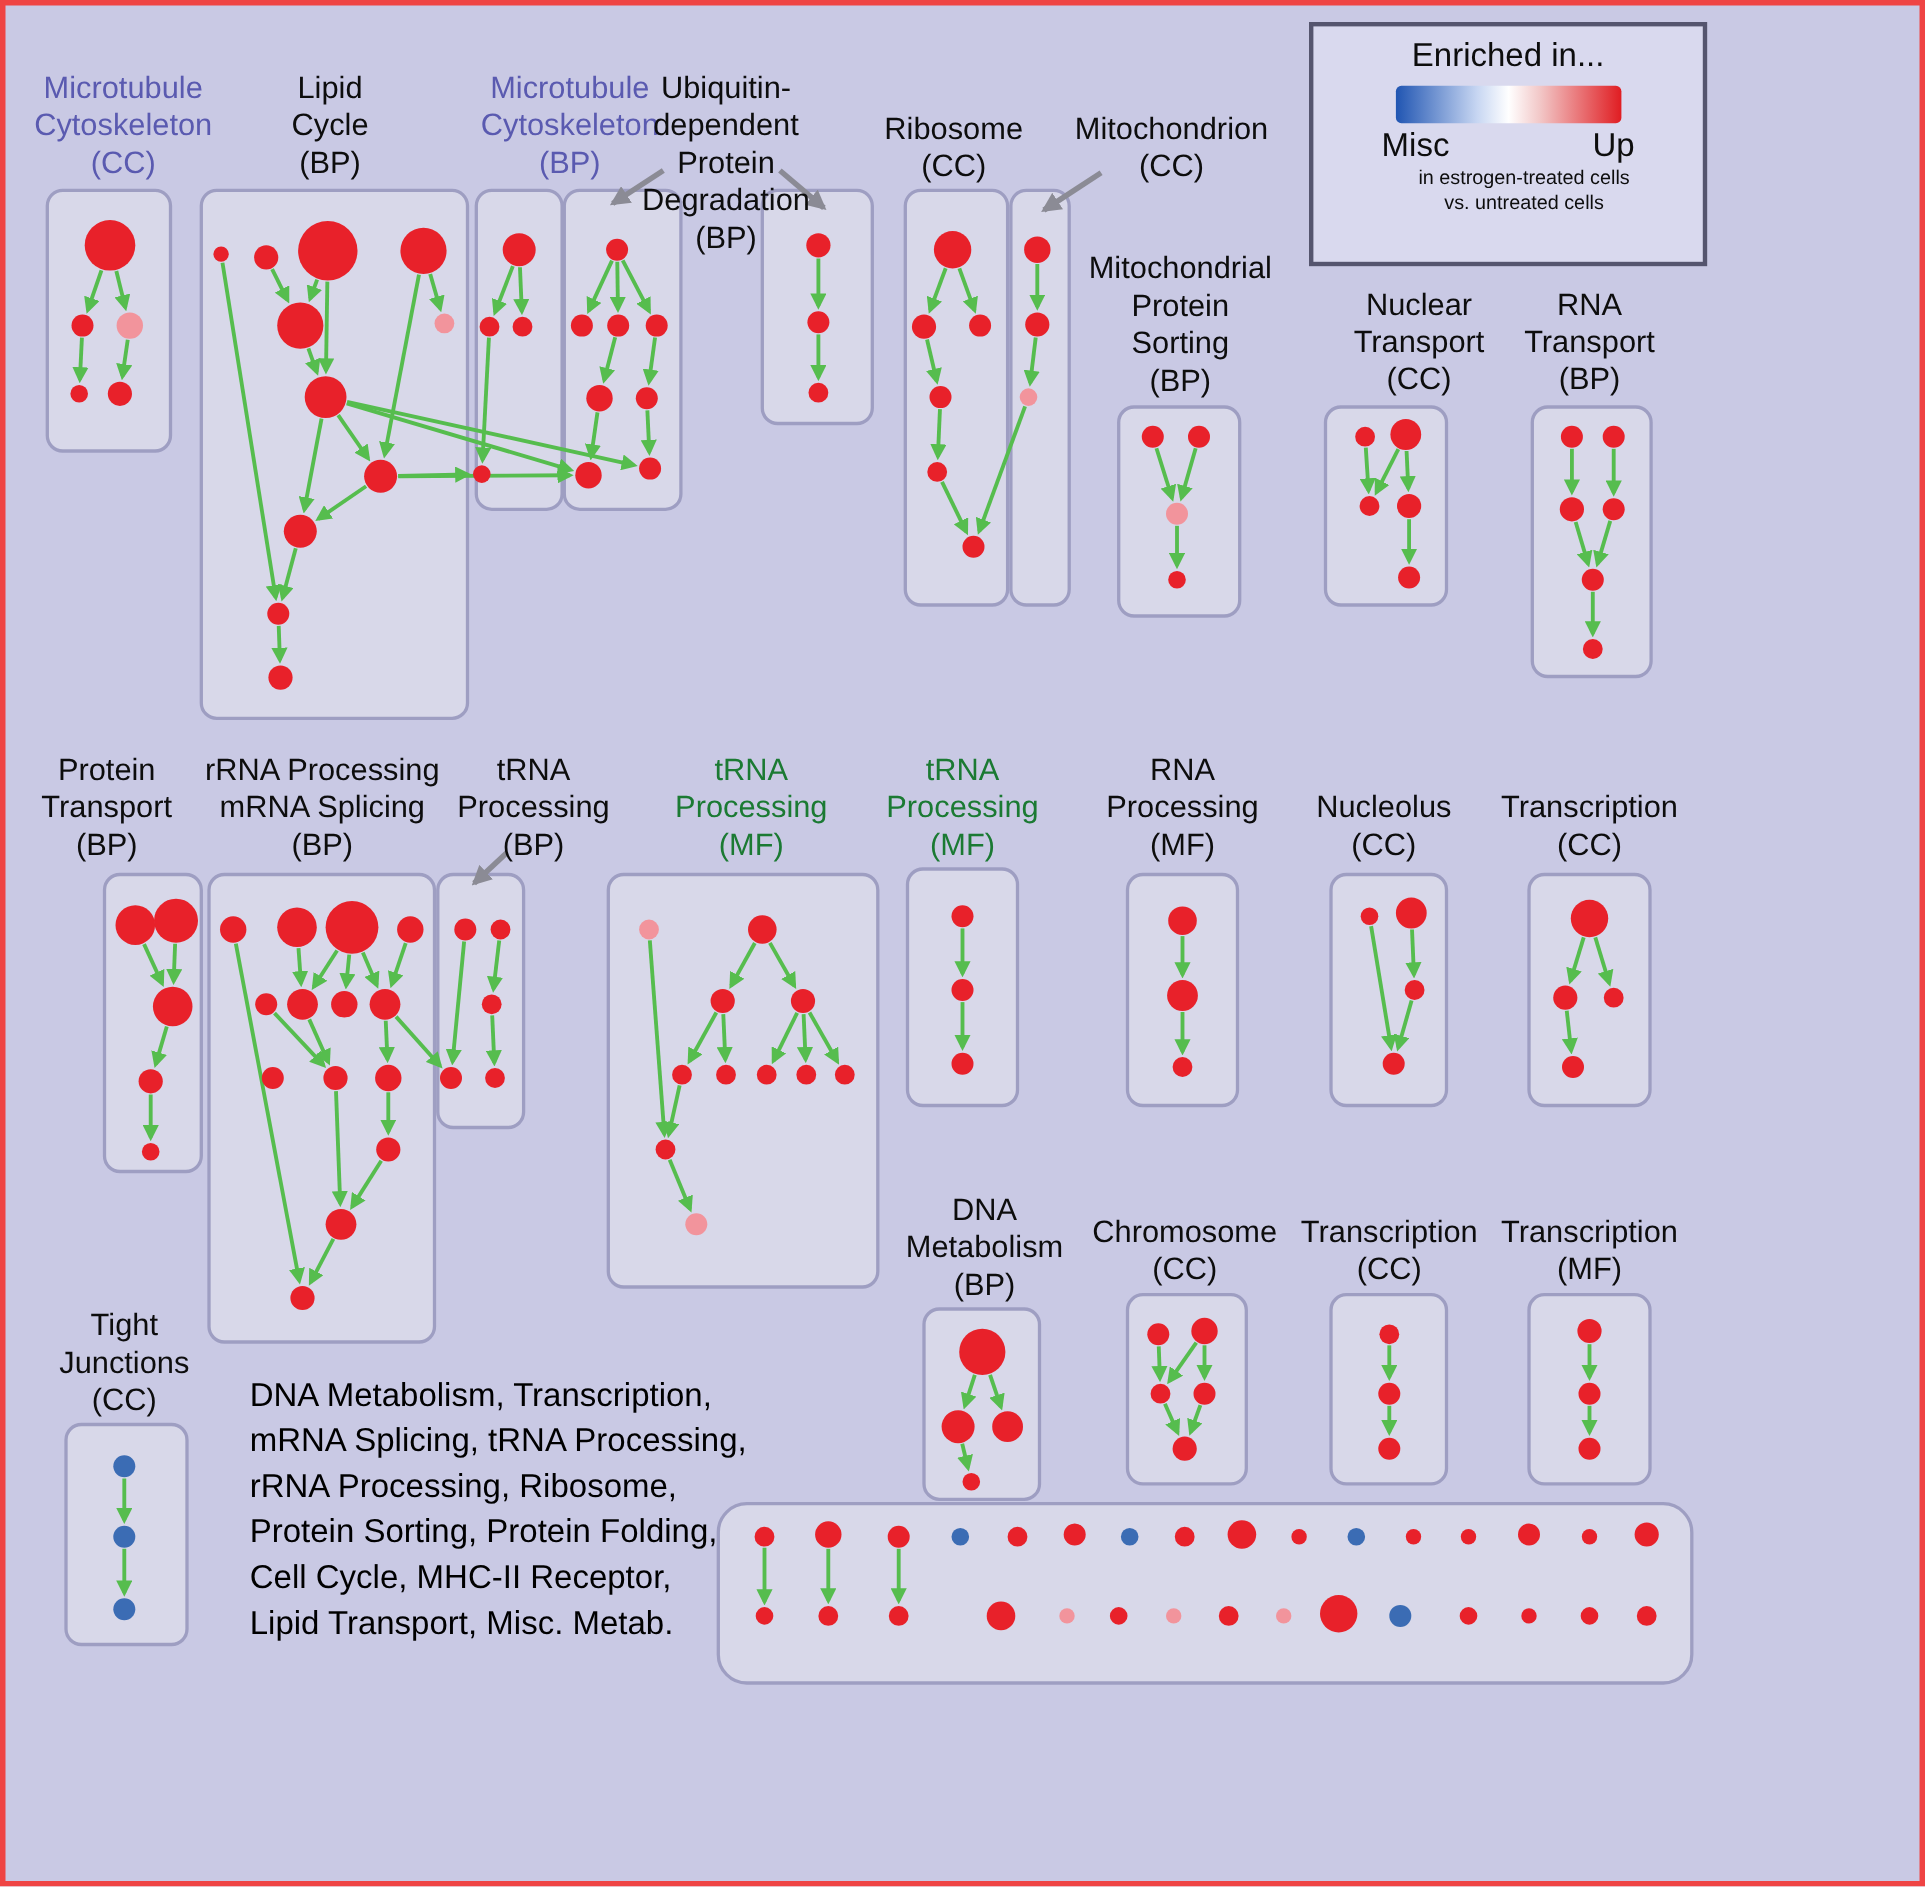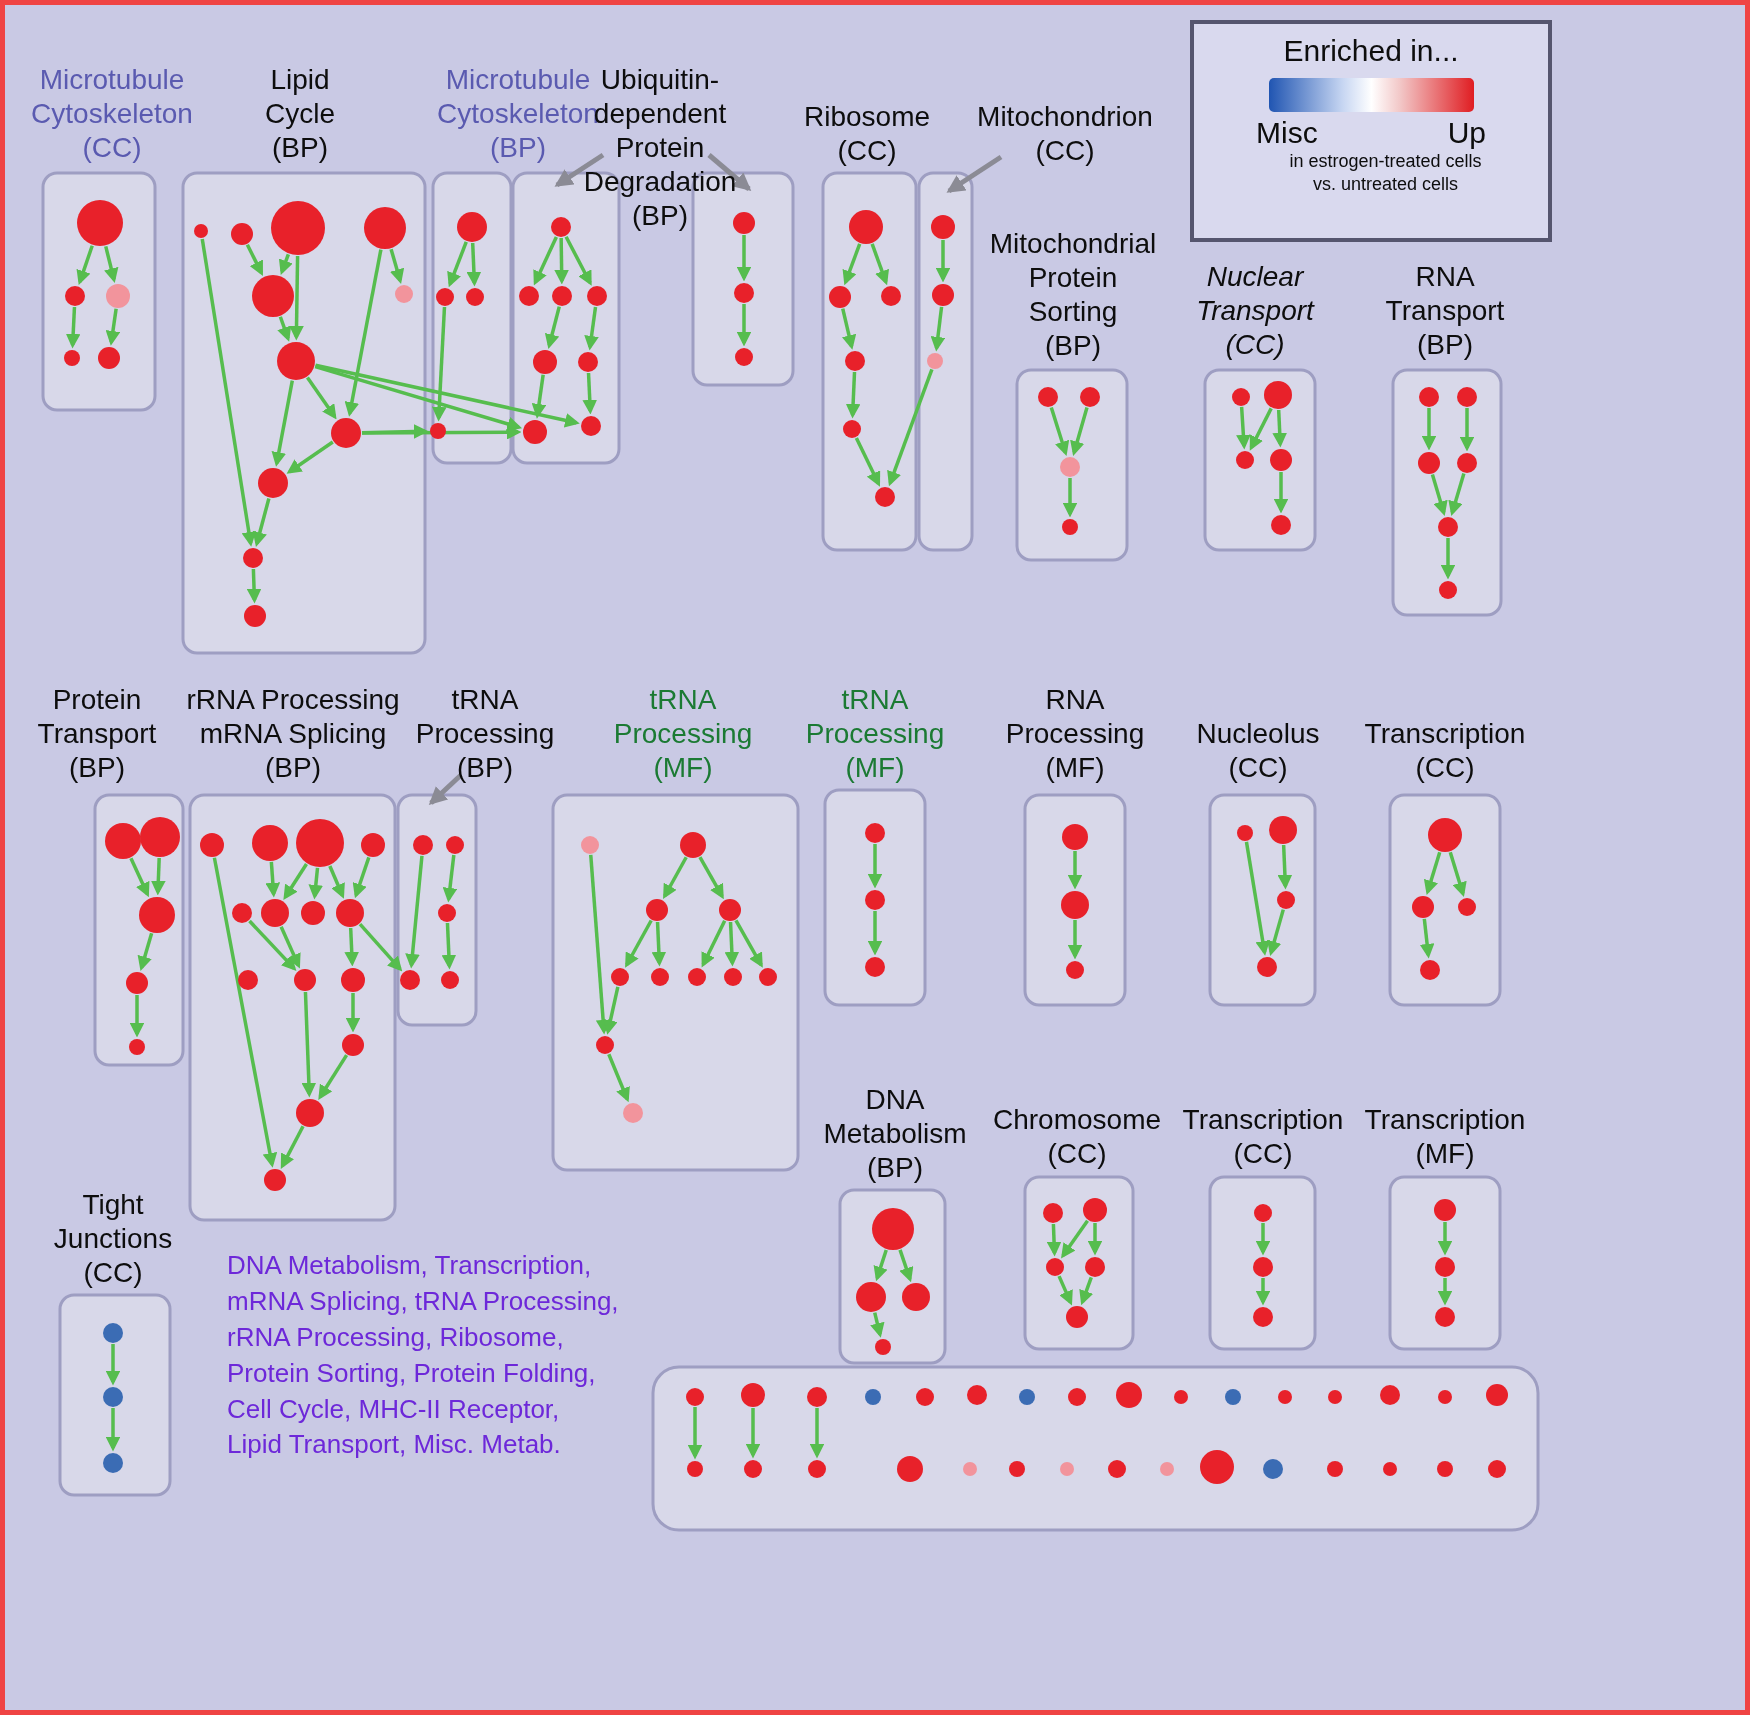--- a/index.html
+++ b/index.html
@@ -27,21 +27,21 @@
     margin:10px auto 4px;width:205px;height:34px;border-radius:5px;
     background:linear-gradient(to right,#2055b2,#c7d6f2 36%,#ffffff 50%,#f2c7c7 64%,#e01d22);
   }
   .legend-row{
     display:flex;justify-content:space-between;
     padding:0 62px;font-size:30px;margin-top:0px;
   }
   .legend-sub{font-size:18px;line-height:1.28;margin-left:29px;}
   .misc-text{
     position:absolute;left:222px;top:1243px;
-    font-size:26px;line-height:1.38;white-space:pre-line;color:#6d28d9;
+    font-size:30px;line-height:1.38;white-space:pre-line;color:#000000;
   }
 </style>
 </head>
 <body>
 
 <div id="figure">
 
   <svg id="net" width="1750" height="1715" viewBox="0 0 1750 1715">
     <defs>
       <marker id="arrow-green" markerWidth="4.2" markerHeight="4.2" refX="3.2" refY="2.1" orient="auto">
@@ -360,21 +360,21 @@
 Degradation
 (BP)</div>
       <div class="label black" style="left: 862px; top: 95px;">Ribosome
 (CC)</div>
       <div class="label black" style="left: 1060px; top: 95px;">Mitochondrion
 (CC)</div>
       <div class="label black" style="left: 1068px; top: 222px;">Mitochondrial
 Protein
 Sorting
 (BP)</div>
-      <div class="label black" style="left: 1250px; top: 255px; font-style: italic;">Nuclear
+      <div class="label black" style="left: 1285px; top: 255px;">Nuclear
 Transport
 (CC)</div>
       <div class="label black" style="left: 1440px; top: 255px;">RNA
 Transport
 (BP)</div>
       <div class="label black" style="left: 92px; top: 678px;">Protein
 Transport
 (BP)</div>
       <div class="label black" style="left: 288px; top: 678px;">rRNA Processing
 mRNA Splicing

